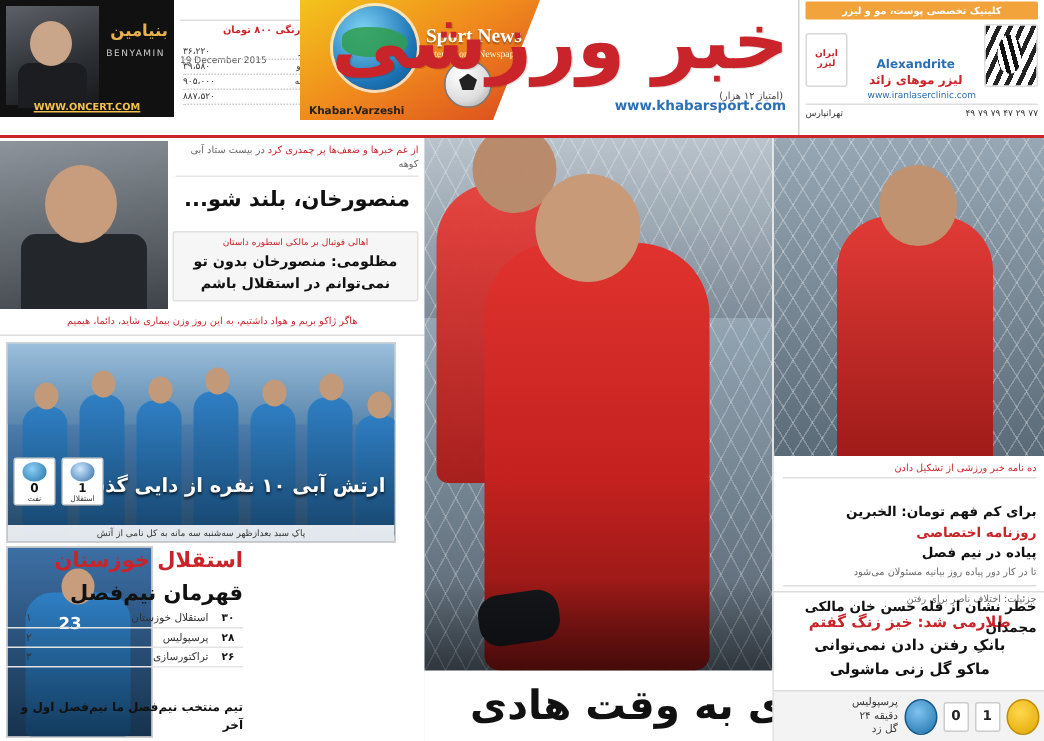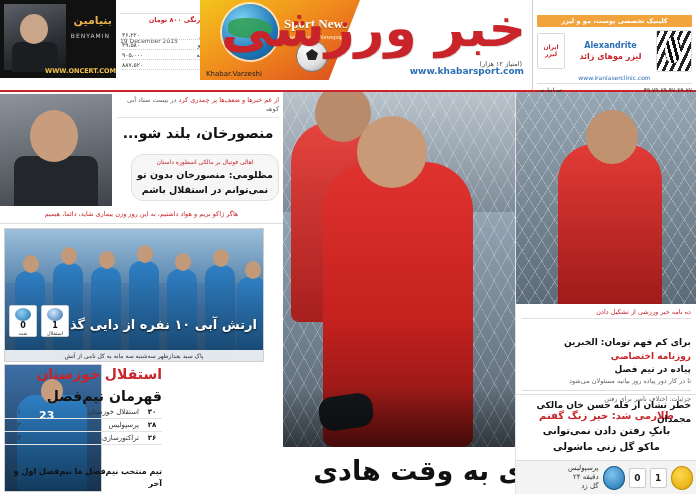--- a/index.html
+++ b/index.html
@@ -21,30 +21,30 @@
   .masthead{
     position:absolute;left:0;top:0;width:696px;height:92px;
     background:#ffffff;
     border-bottom:2px solid #c9242a;
     box-sizing:border-box;
   }
   
   .ad-clinic{
     position:absolute;right:0;top:0;width:164px;height:90px;
     background:#ffffff;border-left:1px solid #cfcfcf;box-sizing:border-box;
-    padding:15px 4px;
+    padding:1px 4px;
     text-align:center;
     direction:rtl;
   }
   .ad-clinic .hdr{
     background:#f2a33c;color:#ffffff;font-size:6.5px;font-weight:bold;
     padding:2px 0;border-radius:1px;letter-spacing:0;
   }
   .ad-clinic .mid{
-    display:flex;align-items:center;justify-content:space-between;margin-top:3px;
+    display:flex;align-items:flex-end;justify-content:space-between;margin-top:3px;
   }
   .ad-clinic .zebra{
     width:34px;height:40px;background:#ffffff;border:1px solid #ddd;
     position:relative;overflow:hidden;border-radius:2px;
   }
   .ad-clinic .zebra:before{
     content:"";position:absolute;left:0;top:0;width:34px;height:40px;
     background:repeating-linear-gradient(115deg,#222 0 3px,#fff 3px 7px);
   }
   .ad-clinic .zebra:after{
@@ -110,21 +110,21 @@
     font-family:"DejaVu Sans",sans-serif;direction:rtl;
     text-shadow:1px 1px 0 rgba(0,0,0,.12);
   }
   .logo-zone .title-sub{
     position:absolute;right:8px;top:60px;font-size:6.5px;color:#444;direction:rtl;
   }
   .logo-zone .site{
     position:absolute;right:6px;bottom:4px;color:#2b6fb5;font-size:9px;font-weight:bold;
   }
   .logo-zone .khabar{
-    position:absolute;left:6px;bottom:2px;color:#222;font-size:7px;font-weight:normal;
+    position:absolute;left:6px;bottom:2px;color:#222;font-size:7px;font-weight:bold;
   }
 
   
   .meta-col{
     position:absolute;left:120px;top:2px;width:178px;height:86px;
     direction:rtl;font-size:6.5px;color:#222;line-height:1.45;
     text-align:right;
   }
   .meta-col .line1{border-bottom:1px solid #ddd;padding-bottom:2px;margin-bottom:2px;}
   .meta-col .line2{color:#c9242a;font-weight:bold;}
@@ -152,21 +152,21 @@
     content:"";position:absolute;left:8px;top:38px;width:46px;height:30px;border-radius:8px 8px 0 0;
     background:#1b1d21;
   }
   .ad-black .brand{
     position:absolute;right:4px;top:14px;color:#e6b14a;font-size:11px;font-weight:bold;direction:rtl;
   }
   .ad-black .brand-en{
     position:absolute;right:6px;top:32px;color:#cfcfcf;font-size:6px;letter-spacing:1px;
   }
   .ad-black .site{
-    position:absolute;left:0;right:0;bottom:3px;text-align:right;color:#f2c14e;font-size:6.5px;font-weight:bold;
+    position:absolute;left:0;right:0;bottom:3px;text-align:center;color:#f2c14e;font-size:6.5px;font-weight:bold;text-decoration:underline;
   }
 
   
   .body-area{
     position:absolute;left:0;top:92px;width:696px;height:402px;
   }
 
   
   .main-photo{
     position:absolute;left:283px;top:0;width:232px;height:355px;
@@ -307,22 +307,22 @@
     position:absolute;right:4px;top:4px;width:162px;direction:rtl;text-align:right;
   }
   .lc-kicker{
     font-size:6.5px;color:#c9242a;line-height:1.45;border-bottom:1px solid #e5e5e5;padding-bottom:2px;
   }
   .lc-kicker .grey{color:#666;}
   .lc-h1{
     font-size:14px;font-weight:bold;color:#111;margin-top:6px;text-align:center;line-height:1.4;
   }
   .lc-box{
-    position:absolute;right:4px;top:62px;width:148px;
-    background:#f6f6f6;border:1px solid #e0e0e0;border-radius:12px;
+    position:absolute;right:4px;top:62px;width:164px;
+    background:#f6f6f6;border:1px solid #e0e0e0;border-radius:2px;
     padding:3px 4px;box-sizing:border-box;direction:rtl;text-align:center;
   }
   .lc-box .lbl{font-size:6px;color:#c9242a;}
   .lc-box .q{font-size:9.5px;font-weight:bold;color:#111;line-height:1.6;margin-top:2px;}
   .lc-caption{
     position:absolute;left:0;top:118px;width:283px;
     direction:rtl;text-align:center;font-size:6.5px;color:#c9242a;line-height:1.5;
     border-bottom:1px solid #ddd;padding-bottom:3px;
   }
 

